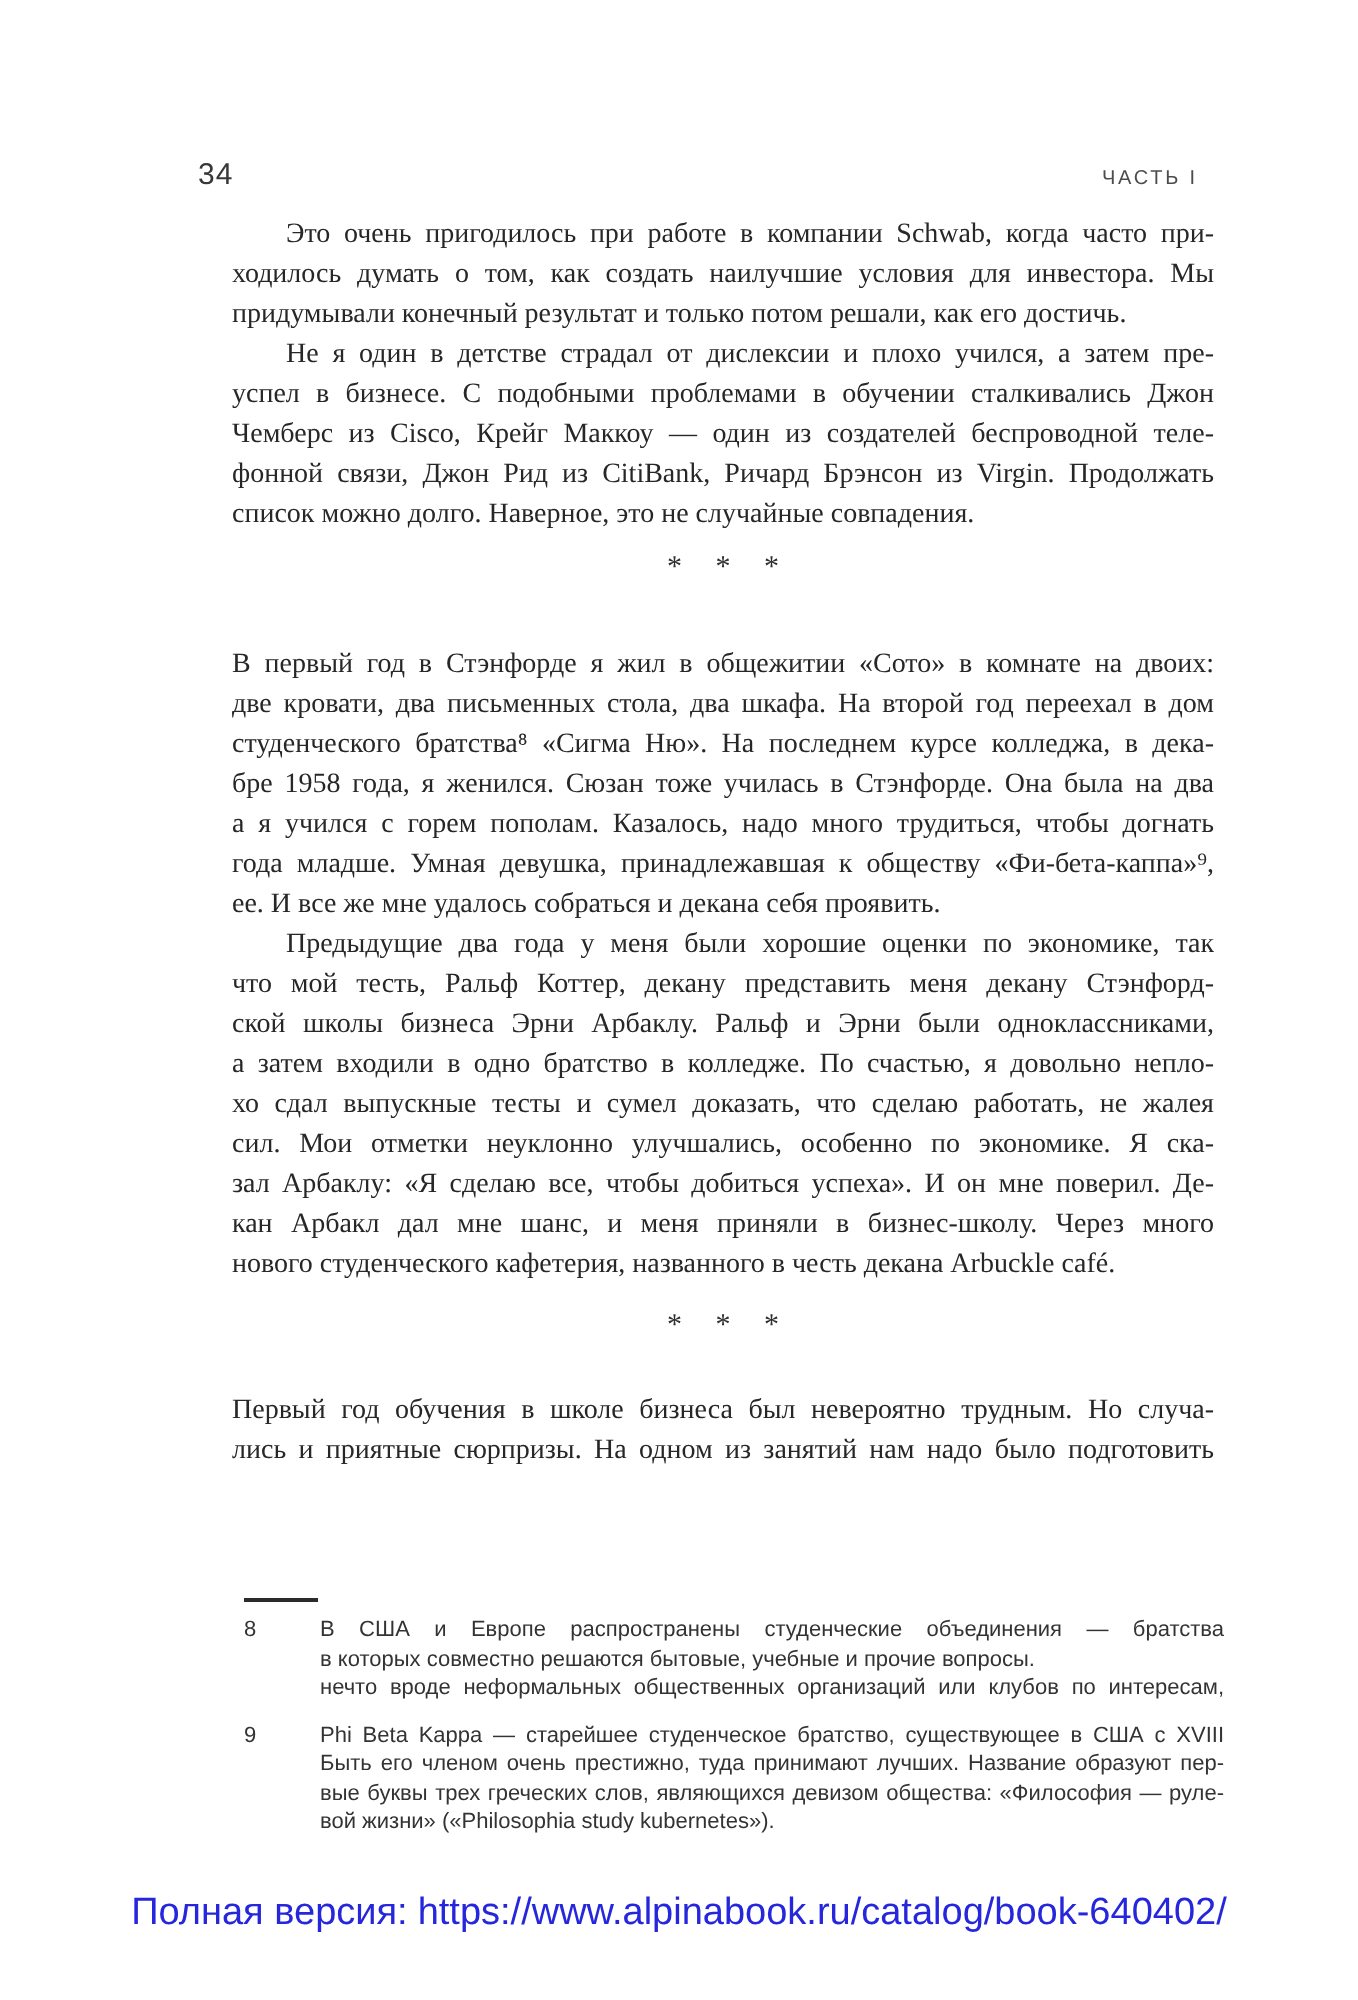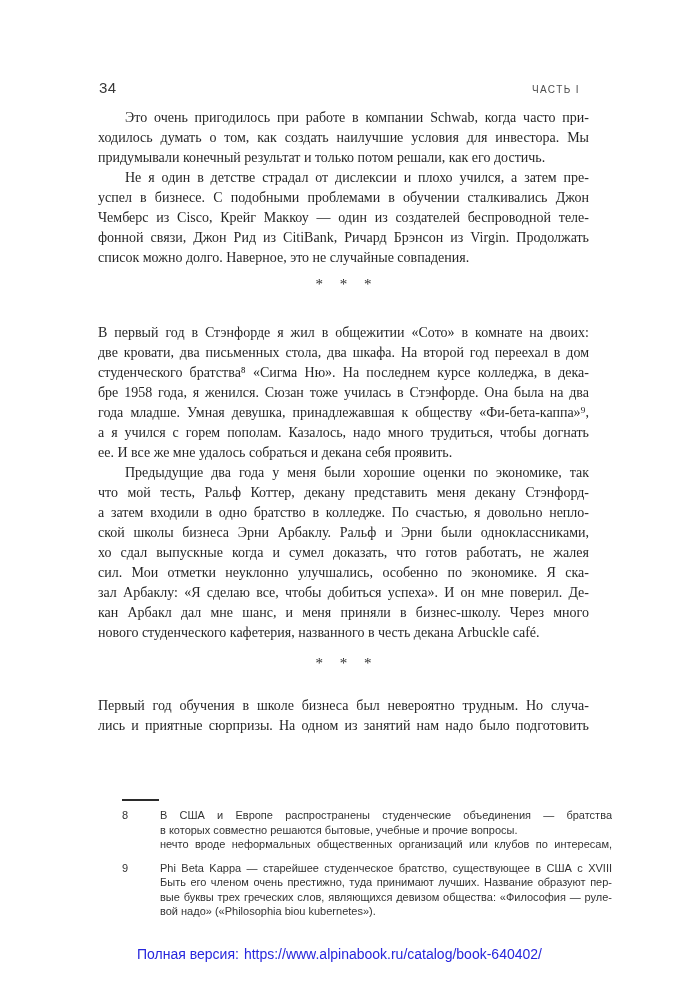--- a/index.html
+++ b/index.html
@@ -16,31 +16,31 @@
     position: relative;
     width: 679px;
     height: 1000px;
     background: var(--background);
     overflow: hidden;
     font-family: "Liberation Serif", "DejaVu Serif", serif;
     color: var(--body-text);
   }
   .header {
     position: absolute;
-    top: 60px; left: 99px; right: 99px;
+    top: 60px; left: 99px; right: 80px;
     display: flex;
     justify-content: space-between;
     align-items: baseline;
     font-family: "Liberation Sans", "DejaVu Sans", sans-serif;
   }
   .pagenum { font-size: 15px; color: #383838; letter-spacing: 0.5px; }
   .runhead { font-size: 10px; color: var(--running-head); letter-spacing: 1.4px; margin-top: 24px; }
   .body-col {
     position: absolute;
-    top: 108px; left: 98px;
+    top: 108px; left: 116px;
     width: 491px;
   }
   .para .line {
     height: 20px;
     line-height: 20px;
     font-size: 14px;
     text-align: justify;
     text-align-last: justify;
     overflow: hidden;
     white-space: nowrap0; 
@@ -83,21 +83,21 @@
     text-align: justify;
     text-align-last: justify;
     overflow: hidden;
   }
   .fn-text .line.last { text-align-last: left; }
   .footer {
     position: absolute;
     top: 946px; left: 0; right: 0;
     text-align: center;
     font-family: "Liberation Sans", "DejaVu Sans", sans-serif;
-    font-size: 14px;
+    font-size: 19px;
     color: var(--link-blue);
   }
   .footer a { color: var(--link-blue); text-decoration: none; margin-left: 5px; }
 </style>
 </head>
 <body>
 
 <div class="page">
 
   <div class="header">
@@ -117,30 +117,30 @@
         <div class="line">Чемберс из Cisco, Крейг Маккоу — один из создателей беспроводной теле-</div>
         <div class="line">фонной связи, Джон Рид из CitiBank, Ричард Брэнсон из Virgin. Продолжать</div>
         <div class="line last">список можно долго. Наверное, это не случайные совпадения.</div>
       </div>
       <div class="sep">* * *</div>
       <div class="para">
         <div class="line first">В первый год в Стэнфорде я жил в общежитии «Сото» в комнате на двоих:</div>
         <div class="line">две кровати, два письменных стола, два шкафа. На второй год переехал в дом</div>
         <div class="line">студенческого братства⁸ «Сигма Ню». На последнем курсе колледжа, в дека-</div>
         <div class="line">бре 1958 года, я женился. Сюзан тоже училась в Стэнфорде. Она была на два</div>
+        <div class="line">а я учился с горем пополам. Казалось, надо много трудиться, чтобы догнать</div>
         <div class="line">года младше. Умная девушка, принадлежавшая к обществу «Фи-бета-каппа»⁹,</div>
-        <div class="line">а я учился с горем пополам. Казалось, надо много трудиться, чтобы догнать</div>
         <div class="line last">ее. И все же мне удалось собраться и декана себя проявить.</div>
       </div>
       <div class="para indent">
         <div class="line first">Предыдущие два года у меня были хорошие оценки по экономике, так</div>
         <div class="line">что мой тесть, Ральф Коттер, декану представить меня декану Стэнфорд-</div>
+        <div class="line">ской школы бизнеса Эрни Арбаклу. Ральф и Эрни были одноклассниками,</div>
         <div class="line">а затем входили в одно братство в колледже. По счастью, я довольно непло-</div>
-        <div class="line">ской школы бизнеса Эрни Арбаклу. Ральф и Эрни были одноклассниками,</div>
-        <div class="line">хо сдал выпускные когда и сумел доказать, что готов работать, не жалея</div>
+        <div class="line">хо сдал выпускные тесты и сумел доказать, что сделаю работать, не жалея</div>
         <div class="line">сил. Мои отметки неуклонно улучшались, особенно по экономике. Я ска-</div>
         <div class="line">зал Арбаклу: «Я сделаю все, чтобы добиться успеха». И он мне поверил. Де-</div>
         <div class="line">кан Арбакл дал мне шанс, и меня приняли в бизнес-школу. Через много</div>
         <div class="line last">нового студенческого кафетерия, названного в честь декана Arbuckle café.</div>
       </div>
       <div class="sep sep2">* * *</div>
       <div class="para">
         <div class="line first">Первый год обучения в школе бизнеса был невероятно трудным. Но случа-</div>
         <div class="line">лись и приятные сюрпризы. На одном из занятий нам надо было подготовить</div>
       </div>
@@ -156,21 +156,21 @@
             <div class="line last">в которых совместно решаются бытовые, учебные и прочие вопросы.</div>
             <div class="line">нечто вроде неформальных общественных организаций или клубов по интересам,</div>
           </div>
         </div>
         <div class="fn-item">
           <span class="fn-num">9</span>
           <div class="fn-text">
             <div class="line">Phi Beta Kappa — старейшее студенческое братство, существующее в США с XVIII века.</div>
             <div class="line">Быть его членом очень престижно, туда принимают лучших. Название образуют пер-</div>
             <div class="line">вые буквы трех греческих слов, являющихся девизом общества: «Философия — руле-</div>
-            <div class="line last">вой надо» («Philosophia biou kubernetes»).</div>
+            <div class="line last">вой жизни» («Philosophia study kubernetes»).</div>
           </div>
         </div>
       </div>
   </div>
 
   <div class="footer">
     <span>Полная версия:</span><a href="#">https://www.alpinabook.ru/catalog/book-640402/</a>
   </div>
 
 </div>

